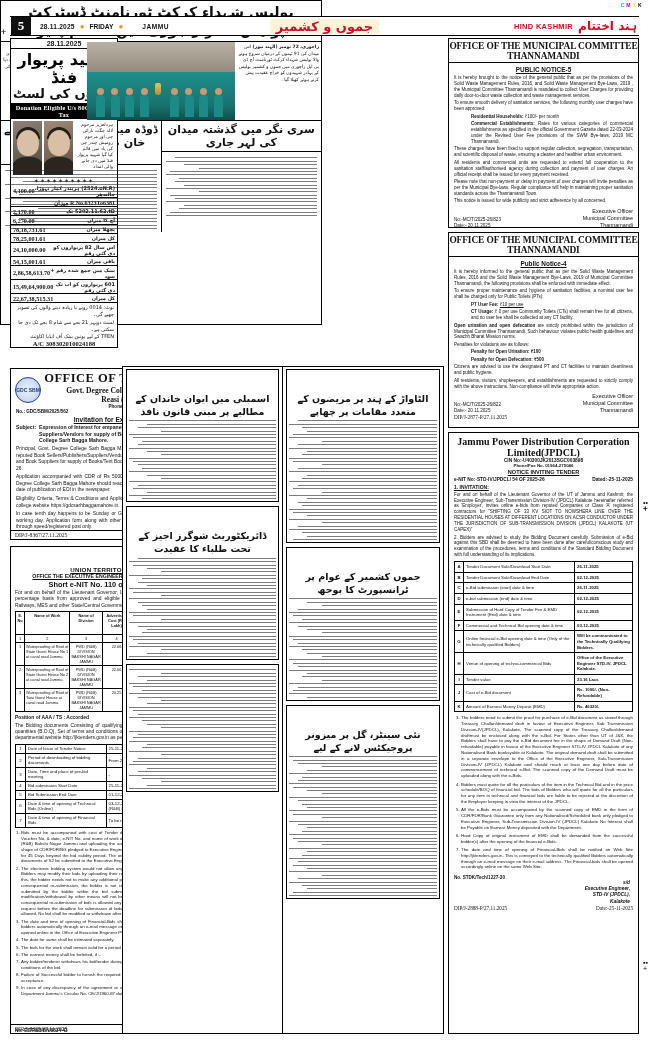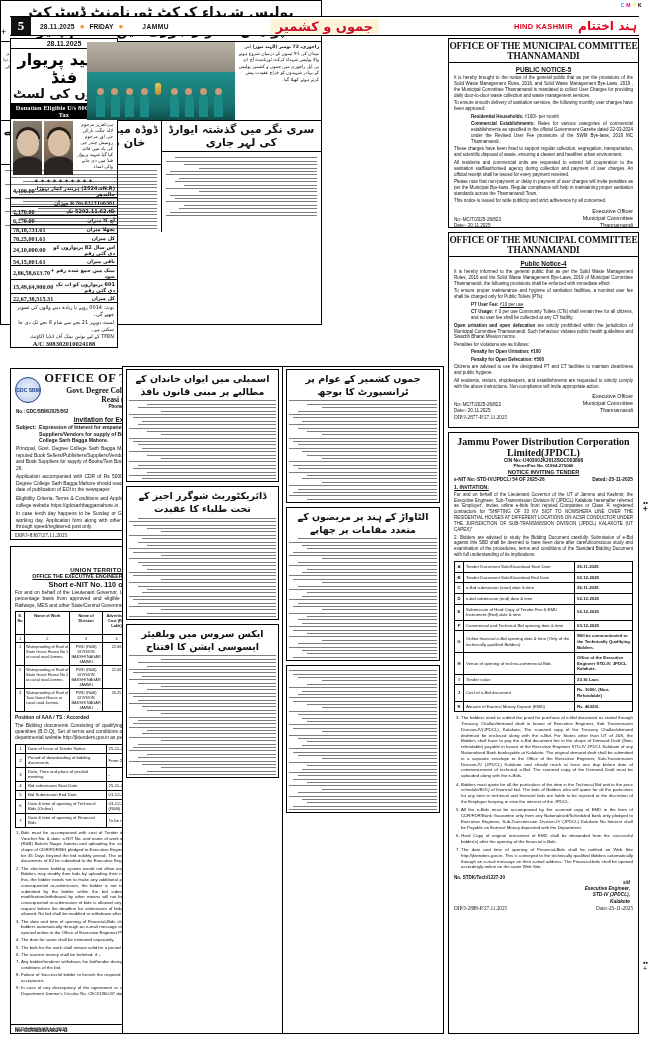--- a/index.html
+++ b/index.html
@@ -160,21 +160,21 @@
   .subhead-box { border-top:0.8px solid #000; }
   .subhead { font-family:"DejaVu Sans",sans-serif; direction:rtl; text-align:center;
              font-size:11px; font-weight:bold; padding:2px; border-bottom:0.6px solid #000;}
 
   #mid-ads { left:122px; top:366px; width:322px; height:668px; }
   .mid-split { display:flex; height:100%; }
   .mid-left { width:160px; border-right:0.8px solid #000; padding:2px 3px; }
   .mid-right { flex:1; padding:2px 3px; }
   .miniad { border:0.8px solid #000; margin-bottom:4px; padding:2px; }
   .miniad .mh { text-align:center; font-family:"DejaVu Sans",sans-serif; direction:rtl;
-                font-weight:bold; font-size:9.5px; line-height:13px; }
+                font-weight:bold; font-size:9.5px; line-height:13px;margin-top:20px; }
 
   
   #mc-notice-5 { left:448px; top:38px; width:191px; height:190px; }
   #mc-notice-4 { left:448px; top:232px; width:191px; height:196px; }
   #jpdcl-ad   { left:448px; top:432px; width:191px; height:602px; }
 
   .r-head { text-align:center; font-family:"Liberation Serif",serif; font-weight:bold;
             font-size:9.4px; border-bottom:1px solid #000; padding:1.5px 0; letter-spacing:-0.1px;}
   .r-sub { text-align:center; font-weight:bold; font-size:6.4px; text-decoration:underline; margin:3px 0 2px;}
   .r-p { font-size:4.5px; line-height:5.9px; padding:0 5px; text-align:justify; margin:1.6px 0;}
@@ -539,21 +539,21 @@
               <i class="s5"></i>
             <i class="s1"></i>
               <i class="s2"></i>
               <i class="s6"></i>
               <i class="s3"></i>
               <i class="s1"></i>
               <i class="s4"></i>
           </div>
         </div>
         <div style="flex:1">
-          <div class="subhead">سری نگر میں گذشتہ ایوارڈ کی لہر جاری</div>
+          <div class="subhead">سری نگر میں گذشتہ میدان کی لہر جاری</div>
           <div class="ulines rtl" style="padding:3px 4px">
             <i class="s2"></i>
               <i class="s1"></i>
               <i class="s3"></i>
               <i class="s5"></i>
               <i class="s4"></i>
               <i class="s1"></i>
             <i class="s6"></i>
               <i class="s2"></i>
               <i class="s3"></i>
@@ -633,21 +633,20 @@
               <i class="s1"></i>
             <i class="s4"></i>
               <i class="s2"></i>
               <i class="s1"></i>
               <i class="s5"></i>
               <i class="s3"></i>
               <i class="s1"></i>
           </div>
         </div>
         <div class="miniad">
-          <div class="mh urdu">ایکس سروس میں ویلفیئر ایسوسی ایشن کا افتتاح</div>
           <div class="ulines rtl">
             <i class="s1"></i>
               <i class="s5"></i>
               <i class="s2"></i>
               <i class="s3"></i>
               <i class="s1"></i>
               <i class="s4"></i>
             <i class="s6"></i>
               <i class="s1"></i>
               <i class="s2"></i>
@@ -675,55 +674,20 @@
             <i class="s2"></i>
               <i class="s1"></i>
               <i class="s6"></i>
               <i class="s5"></i>
               <i class="s3"></i>
               <i class="s1"></i>
           </div>
         </div>
       </div>
       <div class="mid-right">
-        <div class="miniad">
-          <div class="mh urdu">جموں کشمیر کے عوام پر ٹرانسپورٹ کا بوجھ</div>
-          <div class="ulines rtl">
-            <i class="s1"></i>
-              <i class="s3"></i>
-              <i class="s5"></i>
-              <i class="s2"></i>
-              <i class="s1"></i>
-              <i class="s4"></i>
-            <i class="s6"></i>
-              <i class="s1"></i>
-              <i class="s2"></i>
-              <i class="s3"></i>
-              <i class="s5"></i>
-              <i class="s1"></i>
-            <i class="s4"></i>
-              <i class="s2"></i>
-              <i class="s1"></i>
-              <i class="s6"></i>
-              <i class="s3"></i>
-              <i class="s5"></i>
-            <i class="s1"></i>
-              <i class="s4"></i>
-              <i class="s2"></i>
-              <i class="s1"></i>
-              <i class="s3"></i>
-              <i class="s6"></i>
-            <i class="s5"></i>
-              <i class="s1"></i>
-              <i class="s2"></i>
-              <i class="s4"></i>
-              <i class="s1"></i>
-              <i class="s3"></i>
-          </div>
-        </div>
         <div class="miniad">
           <div class="mh urdu">الٹاواڑ کے ہند پر مریضوں کے متعدد مقامات پر چھاپے</div>
           <div class="ulines rtl">
             <i class="s2"></i>
               <i class="s1"></i>
               <i class="s6"></i>
               <i class="s3"></i>
               <i class="s4"></i>
               <i class="s1"></i>
             <i class="s5"></i>
@@ -752,20 +716,56 @@
               <i class="s1"></i>
             <i class="s5"></i>
               <i class="s2"></i>
               <i class="s1"></i>
               <i class="s6"></i>
               <i class="s3"></i>
               <i class="s4"></i>
           </div>
         </div>
         <div class="miniad">
+          <div class="mh urdu">جموں کشمیر کے عوام پر ٹرانسپورٹ کا بوجھ</div>
+          <div class="ulines rtl">
+            <i class="s1"></i>
+              <i class="s3"></i>
+              <i class="s5"></i>
+              <i class="s2"></i>
+              <i class="s1"></i>
+              <i class="s4"></i>
+            <i class="s6"></i>
+              <i class="s1"></i>
+              <i class="s2"></i>
+              <i class="s3"></i>
+              <i class="s5"></i>
+              <i class="s1"></i>
+            <i class="s4"></i>
+              <i class="s2"></i>
+              <i class="s1"></i>
+              <i class="s6"></i>
+              <i class="s3"></i>
+              <i class="s5"></i>
+            <i class="s1"></i>
+              <i class="s4"></i>
+              <i class="s2"></i>
+              <i class="s1"></i>
+              <i class="s3"></i>
+              <i class="s6"></i>
+            <i class="s5"></i>
+              <i class="s1"></i>
+              <i class="s2"></i>
+              <i class="s4"></i>
+              <i class="s1"></i>
+              <i class="s3"></i>
+          </div>
+        </div>
+        <div class="miniad">
+          <div class="mh urdu">نئی سینٹر، گل پر میزونر پروجیکٹس لانے کے لیے</div>
           <div class="ulines rtl">
             <i class="s1"></i>
               <i class="s4"></i>
               <i class="s2"></i>
               <i class="s5"></i>
               <i class="s3"></i>
               <i class="s1"></i>
             <i class="s6"></i>
               <i class="s2"></i>
               <i class="s1"></i>

